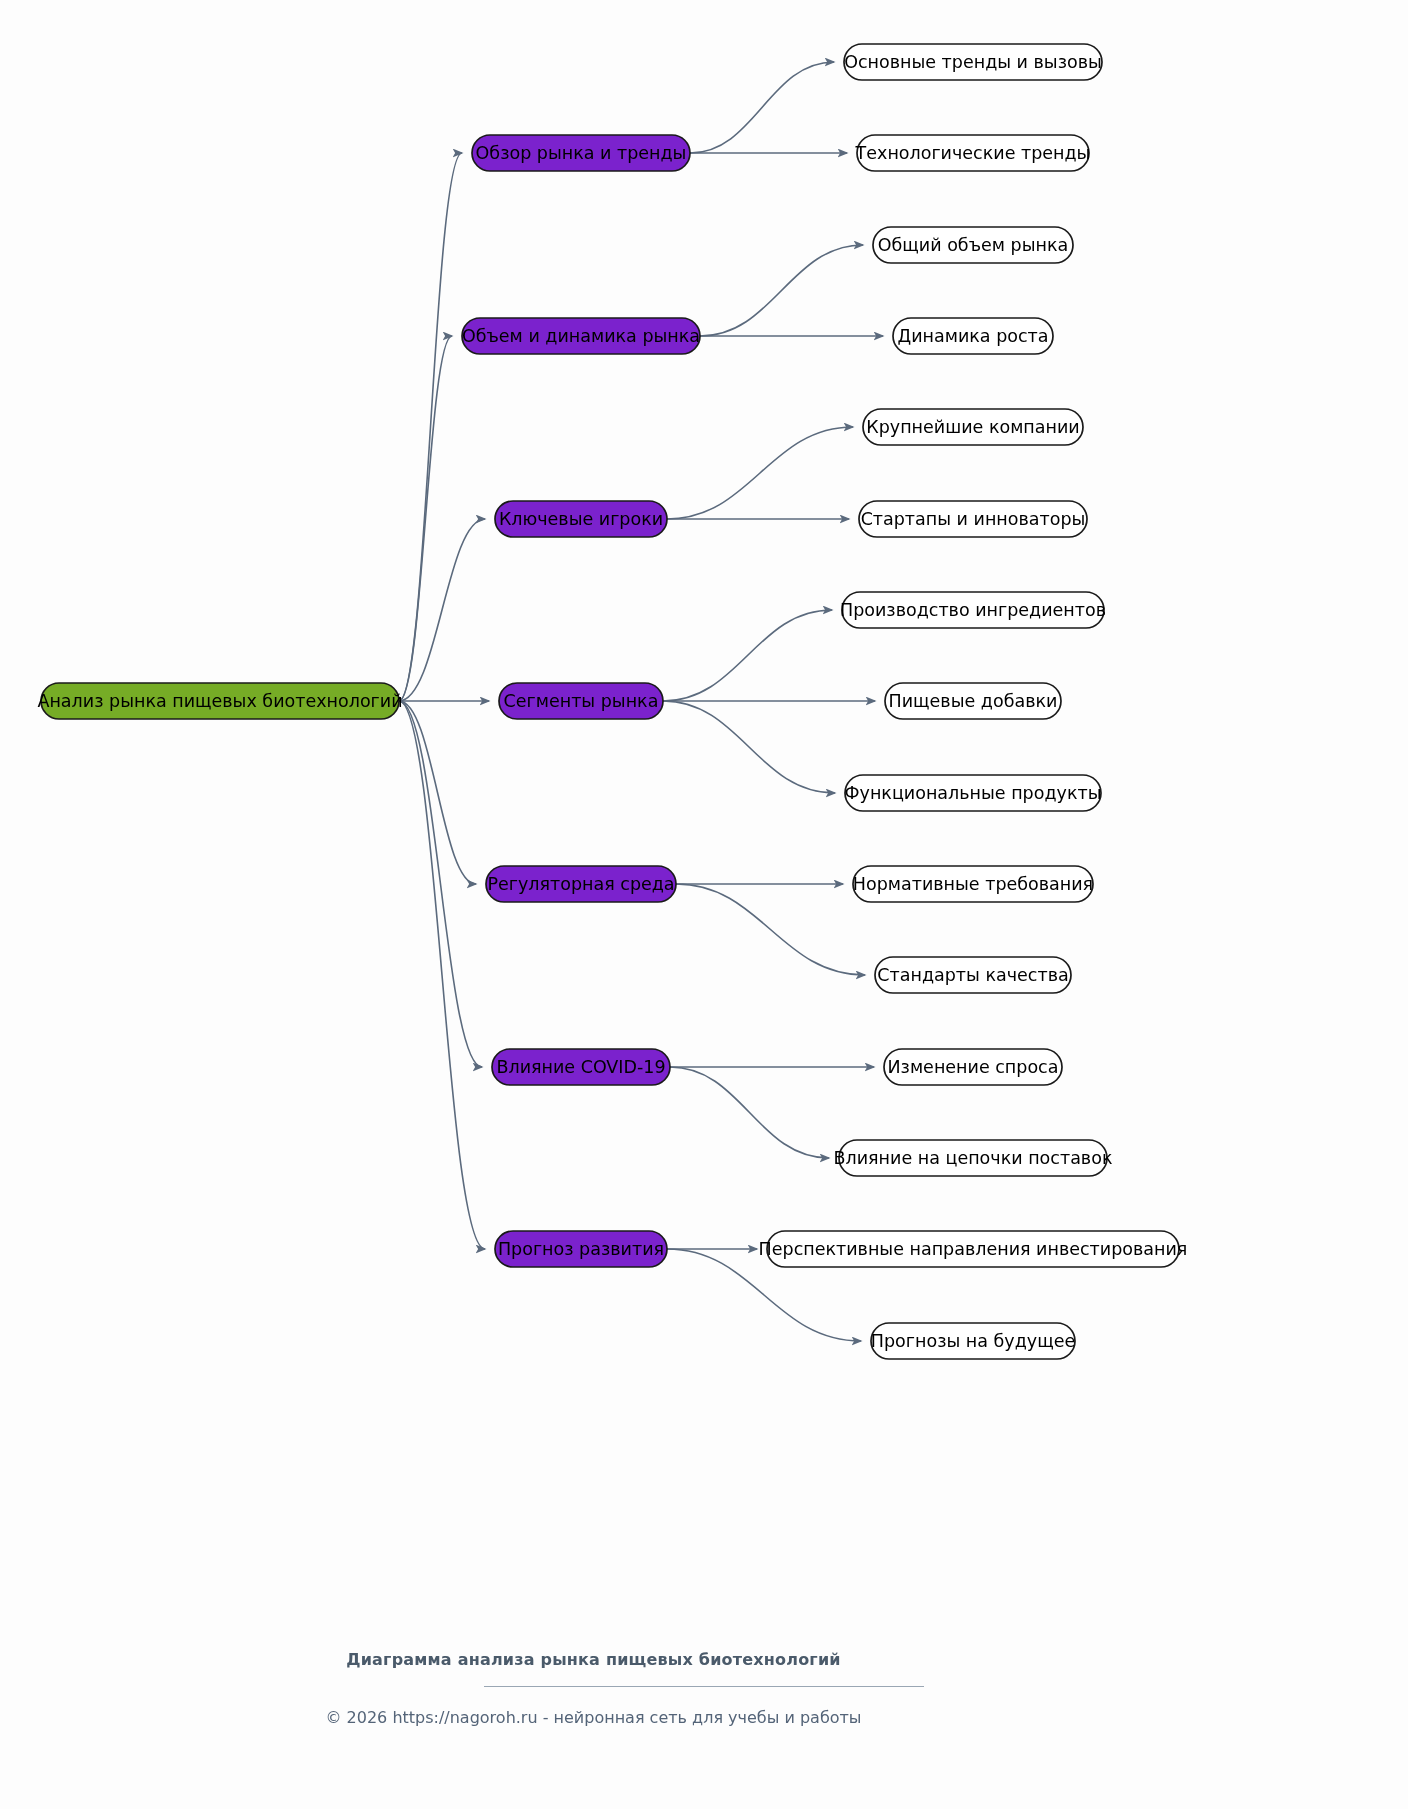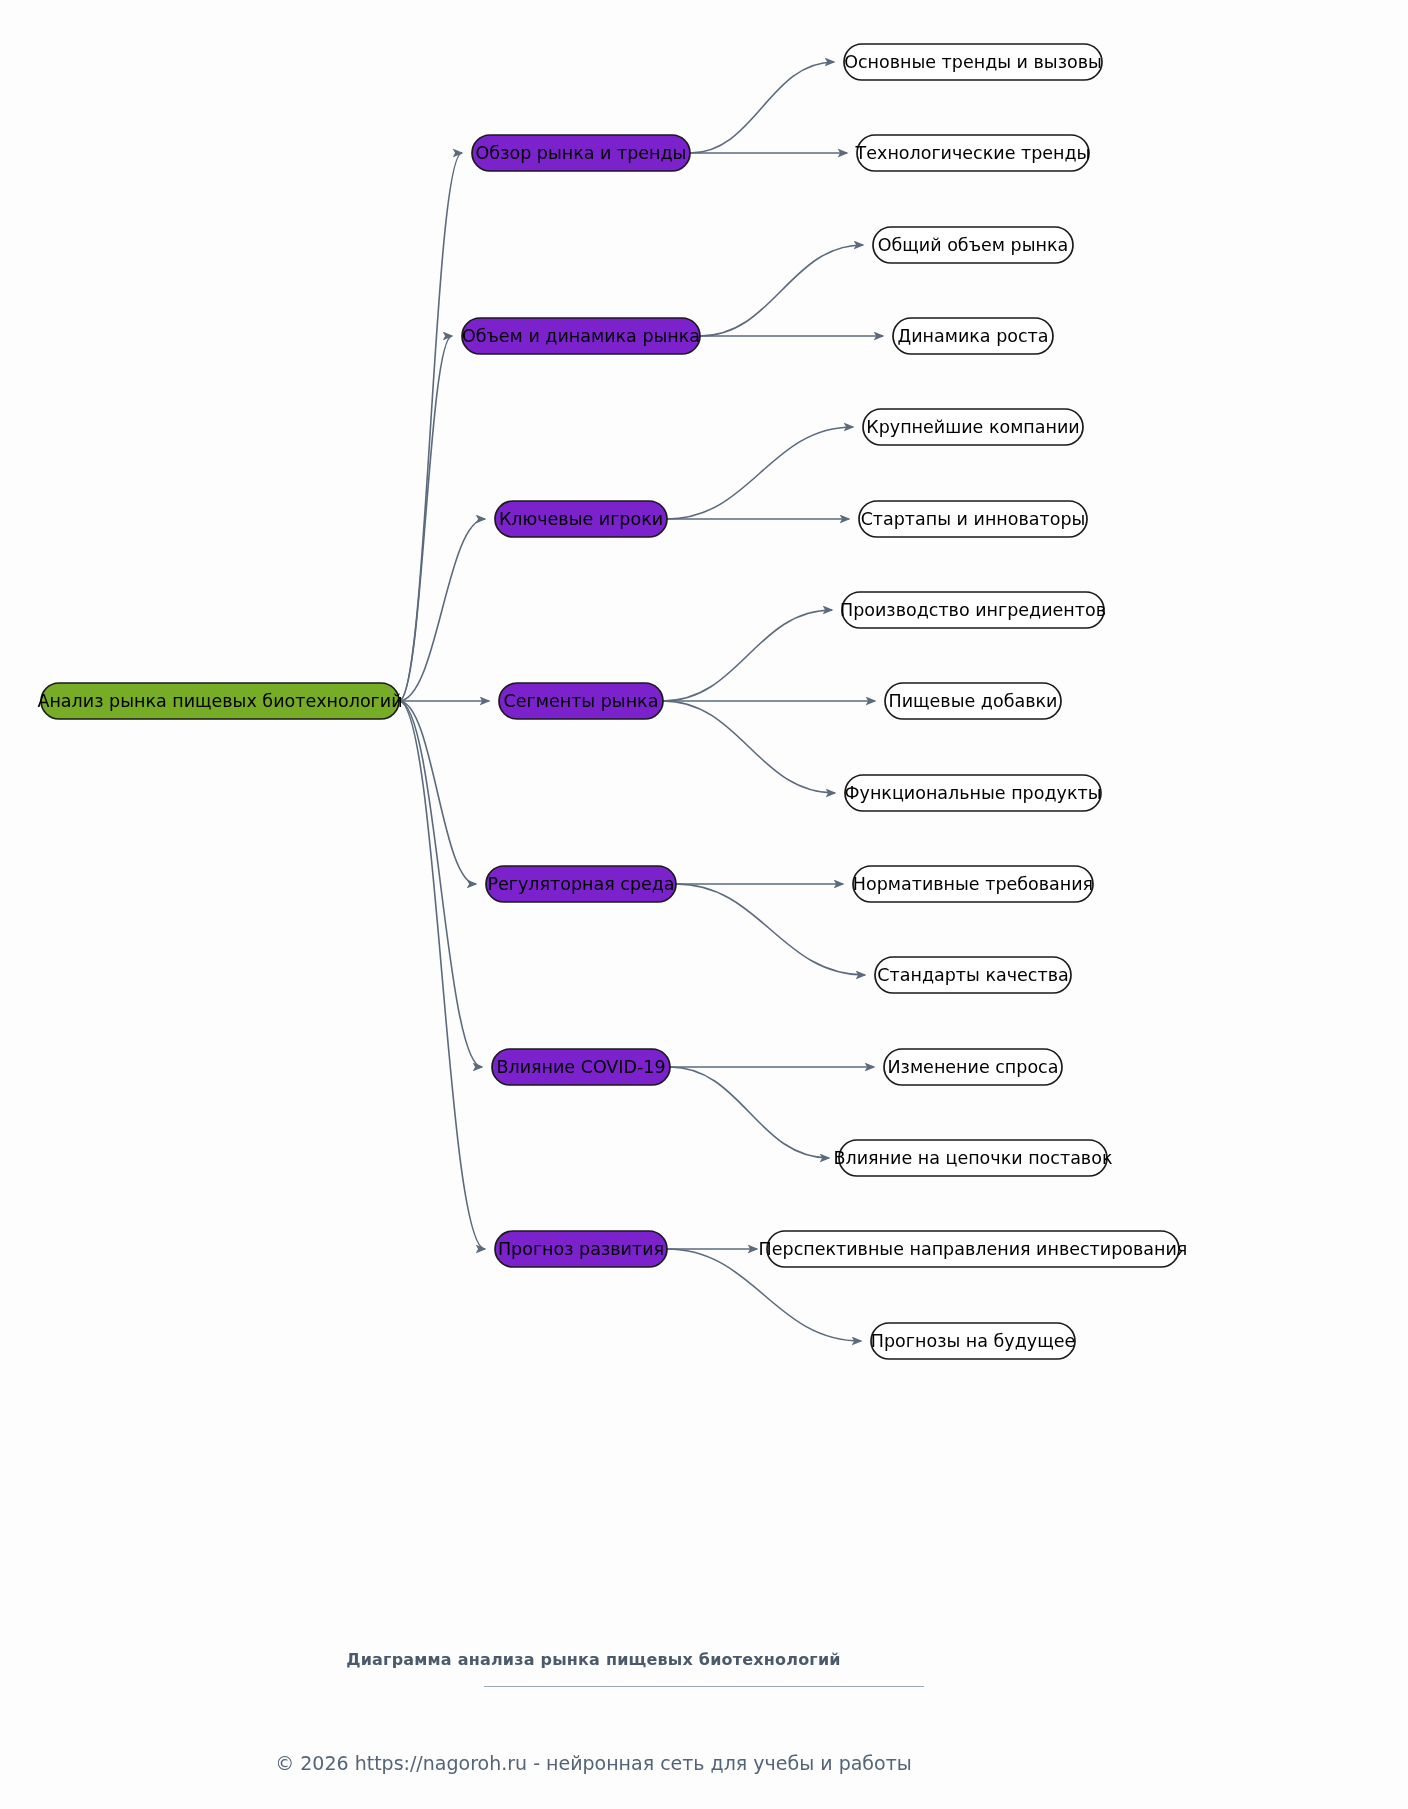--- a/index.html
+++ b/index.html
@@ -64,23 +64,22 @@
     position:absolute;
     top:1686px;
     left:50%;
     transform:translateX(-50%);
     width:440px;
     height:1px;
     background:#9aa7b4;
   }
   #footer-credit{
     top:1708px;
-    font-size:19px;
+    font-size:16px;
     color:#546478;
-    margin-top:44px;
   }
   .nodegroup{ cursor:pointer; }
 </style>
 </head>
 <body>
 
 <div id="mindmap-root">
   <svg id="diagram-canvas" viewBox="0 0 1408 1809">
     <defs>
       <marker id="arrowhead" markerWidth="11" markerHeight="9" refX="9.5" refY="4.5" orient="auto" markerUnits="userSpaceOnUse">

